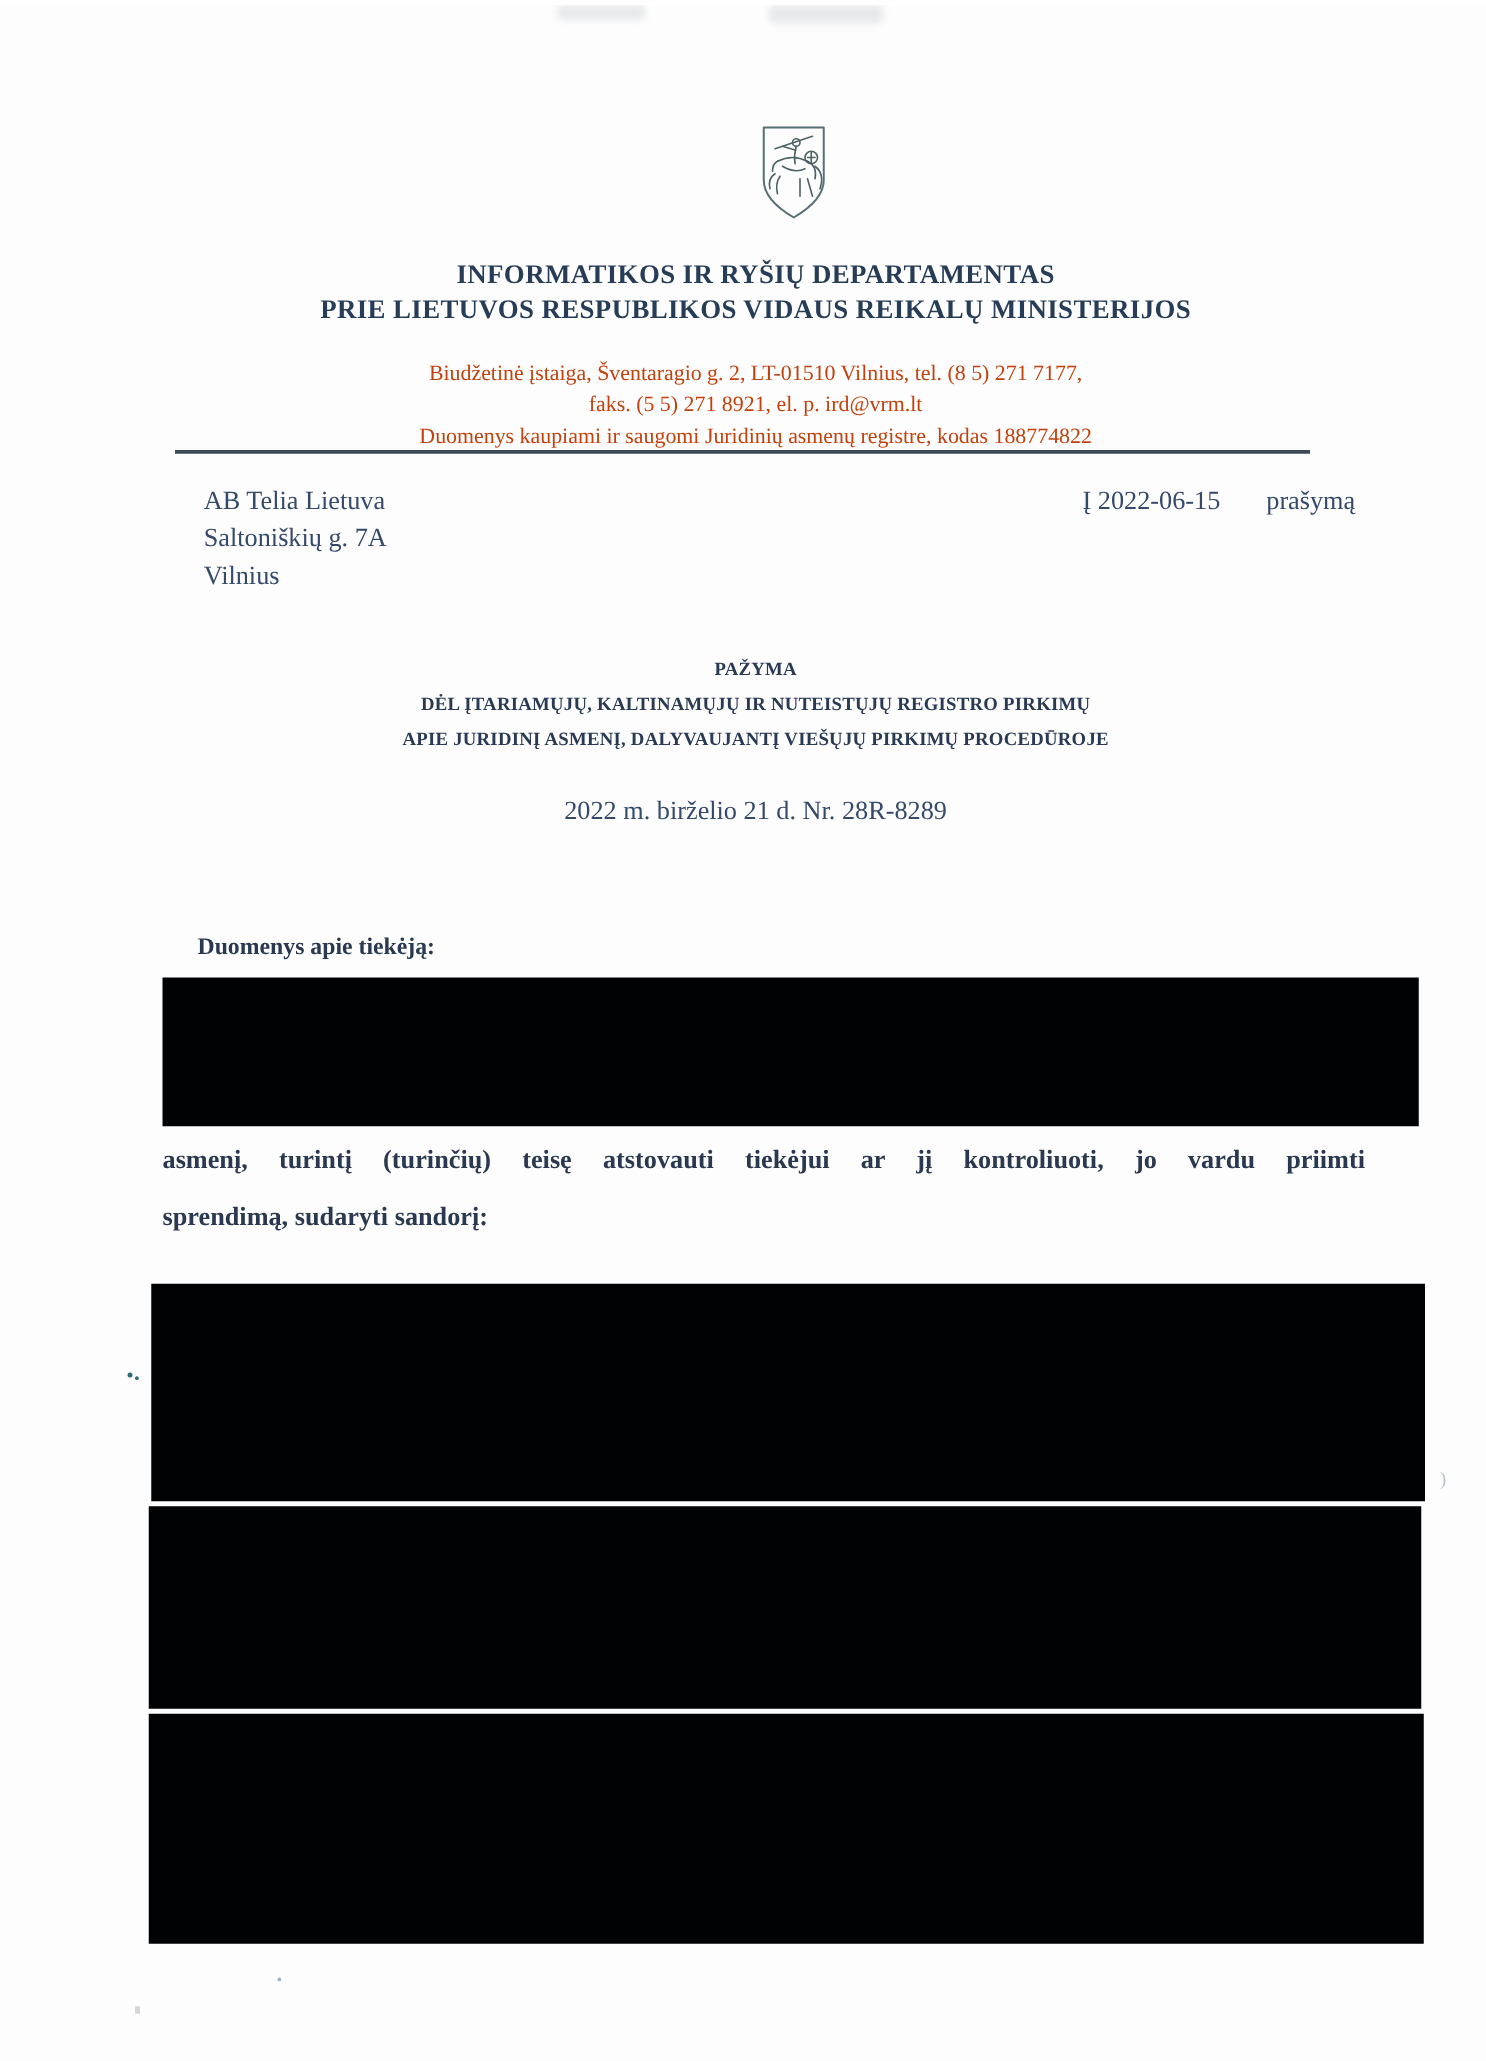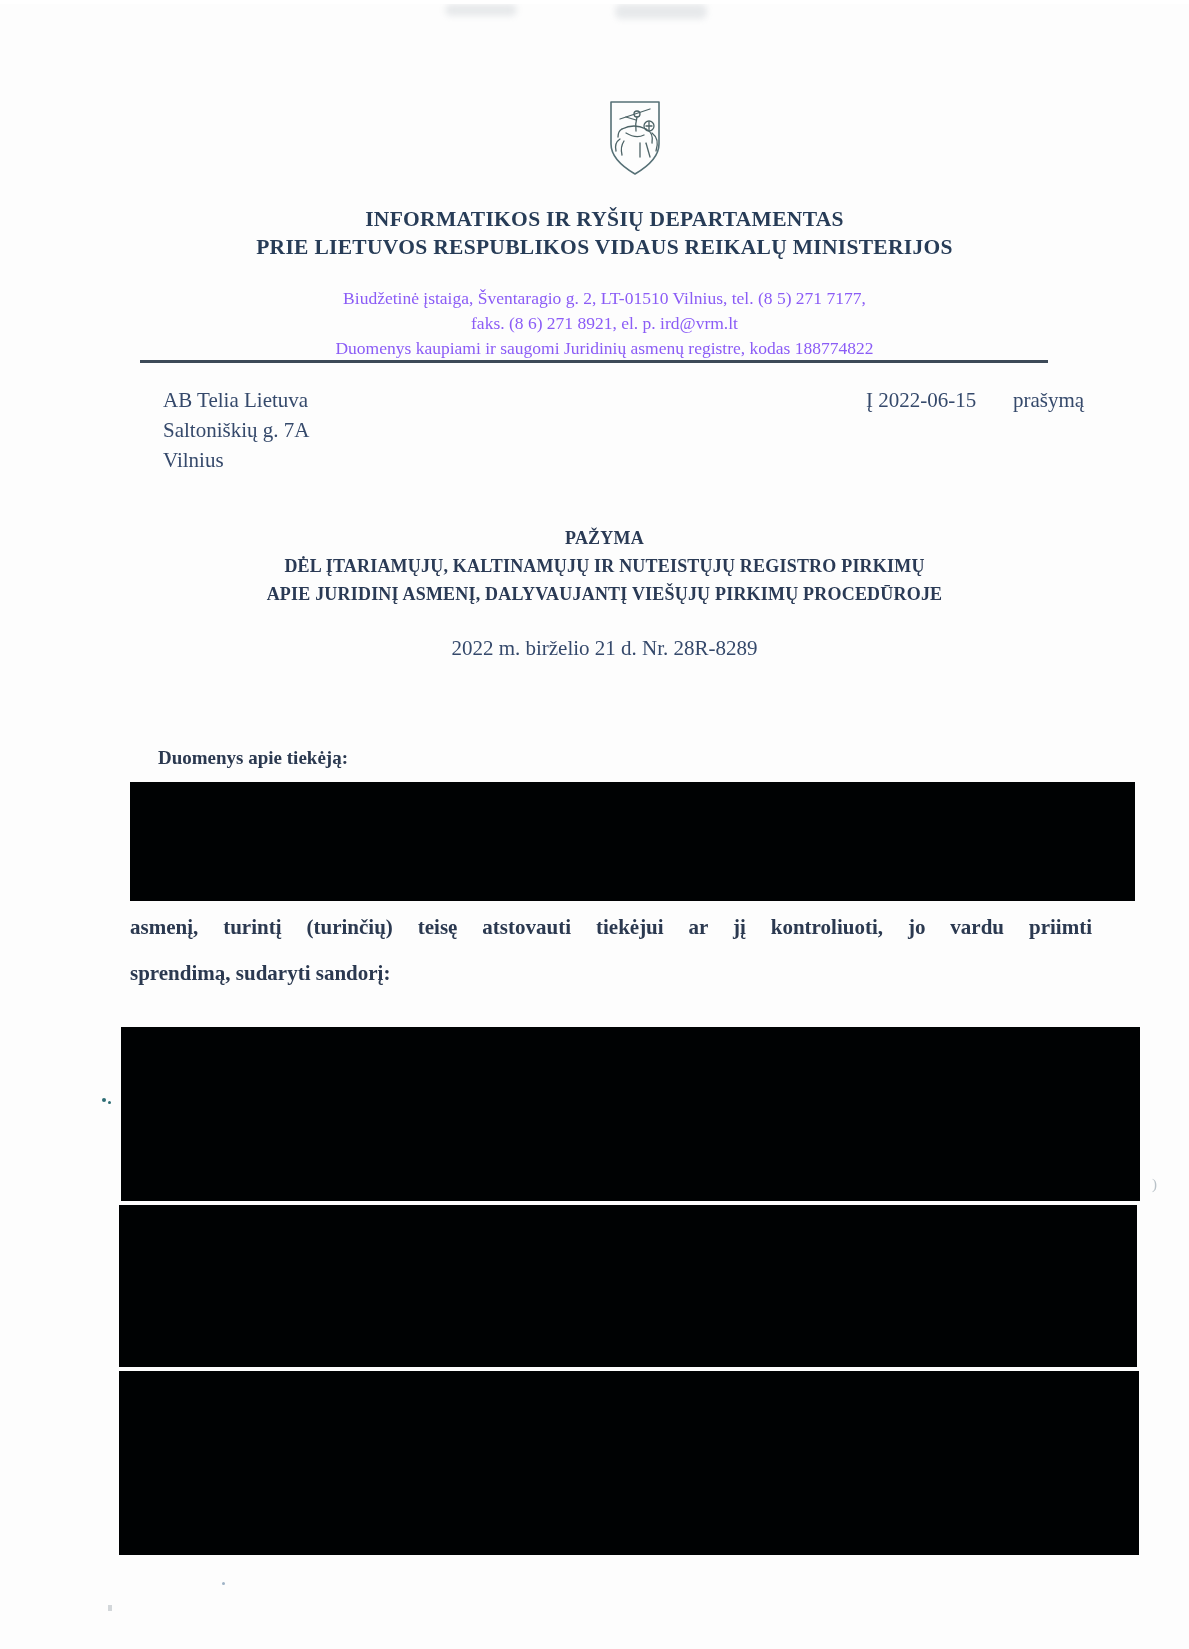--- a/index.html
+++ b/index.html
@@ -8,23 +8,23 @@
     width:1189px;height:1649px;
     margin:4px auto;
     background:#fdfdfd;
     font-family:"Liberation Serif","DejaVu Serif",serif;
     color:#35496b;
     overflow:hidden;
   }
   .abs{position:absolute;}
   .ctr{left:20px;right:0;text-align:center;}
   .org-title{font-weight:bold;font-size:21.5px;color:#273c57;letter-spacing:.3px;}
-  .contact{font-size:17.5px;color:#8b5cf6;}
+  .contact{font-size:17.5px;color:#c2410c;}
   .body-txt{font-size:21px;color:#35496b;}
-  .doc-title{font-weight:bold;font-size:18px;color:#2a3a55;letter-spacing:.2px;}
+  .doc-title{font-weight:bold;font-size:15px;color:#2a3a55;letter-spacing:.2px;}
   .bold-head{font-weight:bold;font-size:19px;color:#2b3950;}
   .rule{background:#3d4a58;height:2.5px;}
   .redaction{position:absolute;background:#000203;}
   .para-line{font-weight:bold;font-size:21px;color:#2b3950;height:46px;line-height:30px;}
   .just{text-align:justify;text-align-last:justify;}
   .smudge{position:absolute;background:#9aa4ad;opacity:.22;filter:blur(3px);border-radius:6px;}
   .artifact{position:absolute;}
 </style>
 </head>
 <body>
@@ -56,21 +56,21 @@
         <path d="M40 45 L44 59"></path>
         <path d="M34 45 L34 59"></path>
       </g>
     </svg>
   </div>
 
   <div class="abs ctr org-title" style="top:203px;">INFORMATIKOS IR RYŠIŲ DEPARTAMENTAS</div>
   <div class="abs ctr org-title" style="top:231px;">PRIE LIETUVOS RESPUBLIKOS VIDAUS REIKALŲ MINISTERIJOS</div>
 
   <div class="abs ctr contact" style="top:284px;">Biudžetinė įstaiga, Šventaragio g. 2, LT-01510 Vilnius, tel. (8 5) 271 7177,</div>
-  <div class="abs ctr contact" style="top:309px;">faks. (8 6) 271 8921, el. p. ird@vrm.lt</div>
+  <div class="abs ctr contact" style="top:309px;">faks. (5 5) 271 8921, el. p. ird@vrm.lt</div>
   <div class="abs ctr contact" style="top:334px;">Duomenys kaupiami ir saugomi Juridinių asmenų registre, kodas 188774822</div>
 
   <div class="abs rule" style="left:140px;top:356px;width:908px;"></div>
 
   <div class="abs body-txt" style="left:163px;top:384px;">AB Telia Lietuva</div>
   <div class="abs body-txt" style="left:163px;top:414px;">Saltoniškių g. 7A</div>
   <div class="abs body-txt" style="left:163px;top:444px;">Vilnius</div>
 
   <div class="abs body-txt" style="left:866px;top:384px;">Į 2022-06-15</div>
   <div class="abs body-txt" style="left:1013px;top:384px;">prašymą</div>

